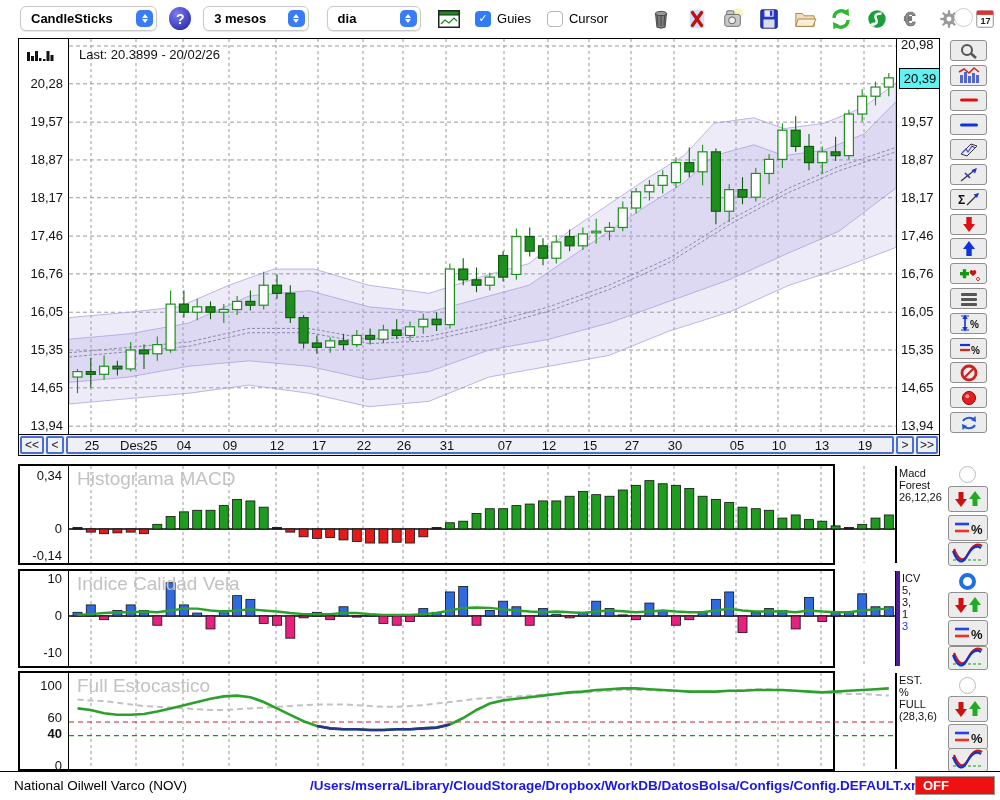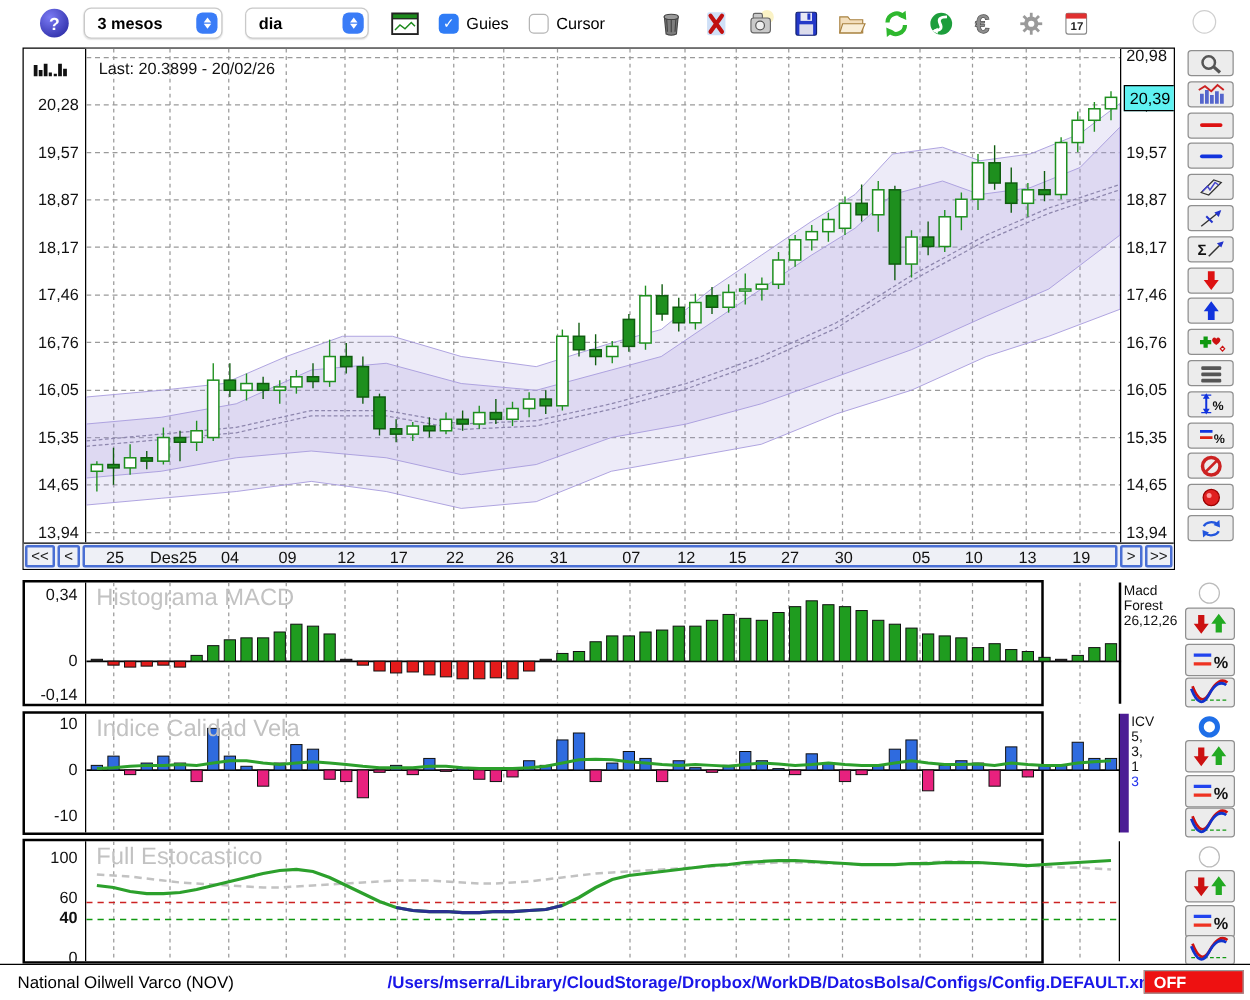--- a/index.html
+++ b/index.html
@@ -52,20 +52,27 @@
   .sb-path{position:absolute;left:310px;top:6px;font-size:13.5px;font-weight:700;color:#1a16e8;}
   .sb-off{position:absolute;right:5px;top:4px;width:80px;height:19px;background:#ee1111;border:1px solid #999;color:#fff;font-size:13px;font-weight:700;display:flex;align-items:center;padding-left:7px;box-sizing:border-box;}
   svg{display:block;}
 </style>
 </head>
 <body>
 
 <div id="window">
 
   <div class="toolbar">
+    <div class="dd" style="width:130px;">
+      <span>CandleSticks</span>
+      <span class="stepper">
+          <span class="tri-up"></span>
+          <span class="tri-dn"></span>
+        </span>
+    </div>
     <div class="help">?</div>
     <div class="dd" style="width:96px;">
       <span>3 mesos</span>
       <span class="stepper">
           <span class="tri-up"></span>
           <span class="tri-dn"></span>
         </span>
     </div>
     <div class="dd" style="width:84px;margin-left:18px;">
       <span>dia</span>
@@ -731,21 +738,21 @@
           <rect x="735.5" y="26.5" width="9" height="18.5" fill="#2f6bdf" stroke="#111" stroke-width="0.8"></rect>
           <rect x="748.8000000000001" y="45" width="9" height="5.550000000000001" fill="#e8217e" stroke="#111" stroke-width="0.8"></rect>
           <rect x="762.1" y="41.3" width="9" height="3.7" fill="#2f6bdf" stroke="#111" stroke-width="0.8"></rect>
           <rect x="775.4000000000001" y="41.3" width="9" height="3.7" fill="#2f6bdf" stroke="#111" stroke-width="0.8"></rect>
           <rect x="788.7" y="22.799999999999997" width="9" height="22.200000000000003" fill="#2f6bdf" stroke="#111" stroke-width="0.8"></rect>
           <rect x="802" y="35.75" width="9" height="9.25" fill="#2f6bdf" stroke="#111" stroke-width="0.8"></rect>
           <rect x="815.3000000000001" y="35.75" width="9" height="9.25" fill="#2f6bdf" stroke="#111" stroke-width="0.8"></rect>
           <polyline points="8.5,43.89 21.8,43.15 35.1,42.04 48.400000000000006,41.3 61.7,41.3 75,40.56 88.30000000000001,41.3 101.60000000000001,39.45 114.9,37.6 128.2,37.6 141.5,39.45 154.8,40.56 168.10000000000002,39.45 181.4,38.34 194.70000000000002,39.45 208,40.56 221.3,42.04 234.60000000000002,43.15 247.9,43.15 261.20000000000005,43.15 274.5,42.04 287.8,42.04 301.1,43.15 314.40000000000003,43.89 327.70000000000005,43.89 341,43.89 354.3,43.15 367.6,42.04 380.90000000000003,39.45 394.20000000000005,36.86 407.5,36.49 420.8,36.86 434.1,38.34 447.40000000000003,39.45 460.70000000000005,40.56 474,41.3 487.3,40.56 500.6,41.3 513.9000000000001,42.04 527.2,40.56 540.5,39.45 553.8000000000001,40.19 567.1,41.3 580.4,40.56 593.7,39.45 607,40.56 620.3000000000001,41.3 633.6,41.3 646.9000000000001,39.45 660.2,37.6 673.5,39.45 686.8000000000001,40.56 700.1,40.56 713.4000000000001,40.19 726.7,41.3 740,39.45 753.3000000000001,40.56 766.6,41.3 779.9000000000001,41.3 793.2,39.45 806.5,38.34 819.8000000000001,37.6" fill="none" stroke="#2ca02c" stroke-width="2.4"></polyline>
         </svg>
     </div>
-    <div class="ind-gutterR" style="border-left:7px solid #4c1d95;">
+    <div class="ind-gutterR" style="border-left:4px solid #4c1d95;">
       <div>ICV</div>
       <div>5, 3, 1</div>
       <div style="color:#2233ee;">3</div>
     </div>
   </div>
 
   <div class="ind-panel" id="est-panel" style="top:671px;height:100px;">
     <div class="ind-gutterL" id="est-gutterL">
         <span class="axlab" style="right: 6px; top: 5px;">100</span>
         <span class="axlab" style="right: 6px; top: 37px;">60</span>
@@ -773,20 +780,25 @@
           <line x1="709" y1="0" x2="709" y2="96" stroke="#9a9a9a" stroke-width="1" stroke-dasharray="3,3"></line>
           <line x1="752" y1="0" x2="752" y2="96" stroke="#9a9a9a" stroke-width="1" stroke-dasharray="3,3"></line>
           <line x1="795" y1="0" x2="795" y2="96" stroke="#9a9a9a" stroke-width="1" stroke-dasharray="3,3"></line>
           <line x1="0" y1="49" x2="828" y2="49" stroke="#cc2222" stroke-width="1.2" stroke-dasharray="5,4"></line>
           <line x1="0" y1="62.6" x2="828" y2="62.6" stroke="#119911" stroke-width="1.2" stroke-dasharray="5,4"></line>
           <polyline points="8.5,26.6 21.8,27.4 35.1,28.200000000000003 48.400000000000006,29.8 61.7,31.400000000000002 75,33 88.30000000000001,33.8 101.60000000000001,34.6 114.9,35.400000000000006 128.2,36.2 141.5,37 154.8,37 168.10000000000002,36.2 181.4,35.400000000000006 194.70000000000002,34.6 208,33.8 221.3,33 234.60000000000002,32.2 247.9,31.400000000000002 261.20000000000005,31.400000000000002 274.5,31.400000000000002 287.8,32.2 301.1,33 314.40000000000003,33.8 327.70000000000005,33.8 341,33 354.3,32.2 367.6,30.6 380.90000000000003,29 394.20000000000005,27.4 407.5,25.8 420.8,25 434.1,24.200000000000003 447.40000000000003,23.4 460.70000000000005,22.6 474,21.8 487.3,21 500.6,20.2 513.9000000000001,19.4 527.2,18.6 540.5,17.8 553.8000000000001,17 567.1,17 580.4,17 593.7,17.8 607,17.8 620.3000000000001,18.6 633.6,18.6 646.9000000000001,18.6 660.2,17.8 673.5,17 686.8000000000001,16.2 700.1,16.2 713.4000000000001,17 726.7,17.8 740,18.6 753.3000000000001,19.4 766.6,20.2 779.9000000000001,21 793.2,21 806.5,21.8 819.8000000000001,22.6" fill="none" stroke="#c2c2c2" stroke-width="2" stroke-dasharray="6,4"></polyline>
           <polyline points="8.5,35.400000000000006 21.8,37 35.1,40.2 48.400000000000006,41.8 61.7,41.8 75,41 88.30000000000001,38.6 101.60000000000001,35.400000000000006 114.9,32.2 128.2,29 141.5,25.8 154.8,23.4 168.10000000000002,22.6 181.4,24.200000000000003 194.70000000000002,29 208,35.400000000000006 221.3,41.8 234.60000000000002,48.2 247.9,53 261.20000000000005,55.400000000000006 274.5,56.2 287.8,56.2 301.1,57 314.40000000000003,57 327.70000000000005,56.2 341,56.2 354.3,55.400000000000006 367.6,54.6 380.90000000000003,51.400000000000006 394.20000000000005,45 407.5,37 420.8,30.6 434.1,27.4 447.40000000000003,25.8 460.70000000000005,24.200000000000003 474,22.6 487.3,21 500.6,19.4 513.9000000000001,18.6 527.2,17 540.5,16.2 553.8000000000001,15.4 567.1,15.4 580.4,16.2 593.7,17 607,17.8 620.3000000000001,18.6 633.6,18.6 646.9000000000001,18.6 660.2,17.8 673.5,17.8 686.8000000000001,17 700.1,17 713.4000000000001,17 726.7,17.8 740,18.6 753.3000000000001,19.4 766.6,18.6 779.9000000000001,17.8 793.2,17 806.5,16.2 819.8000000000001,15.4" fill="none" stroke="#2ca02c" stroke-width="2.6"></polyline>
           <polyline points="247.9,53 261.20000000000005,55.400000000000006 274.5,56.2 287.8,56.2 301.1,57 314.40000000000003,57 327.70000000000005,56.2 341,56.2 354.3,55.400000000000006 367.6,54.6 380.90000000000003,51.400000000000006" fill="none" stroke="#2a3190" stroke-width="2.6"></polyline>
         </svg>
     </div>
+    <div class="ind-gutterR" style="border-left:1px solid #000;">
+      <div>EST. %</div>
+      <div>FULL</div>
+      <div>(28,3,6)</div>
+    </div>
   </div>
 
   <div id="panel-controls">
       <div class="pc-radio" style="top: 466px;"></div>
       <div class="pc-btn" style="top: 486px;">
         <span>
           <svg width="34" height="22" viewBox="0 0 34 22">
             <polygon points="10,19 4,11 7.5,11 7.5,4 12.5,4 12.5,11 16,11" fill="#cc1111"></polygon>
             <polygon points="24,3 18,11 21.5,11 21.5,18 26.5,18 26.5,11 30,11" fill="#22aa22"></polygon>
           </svg>

